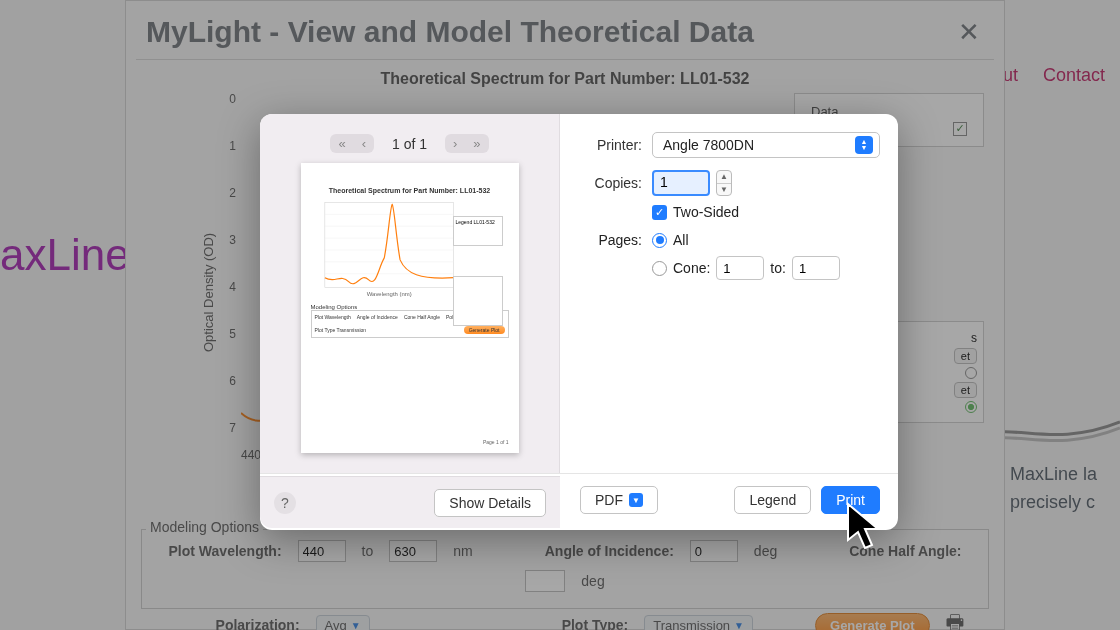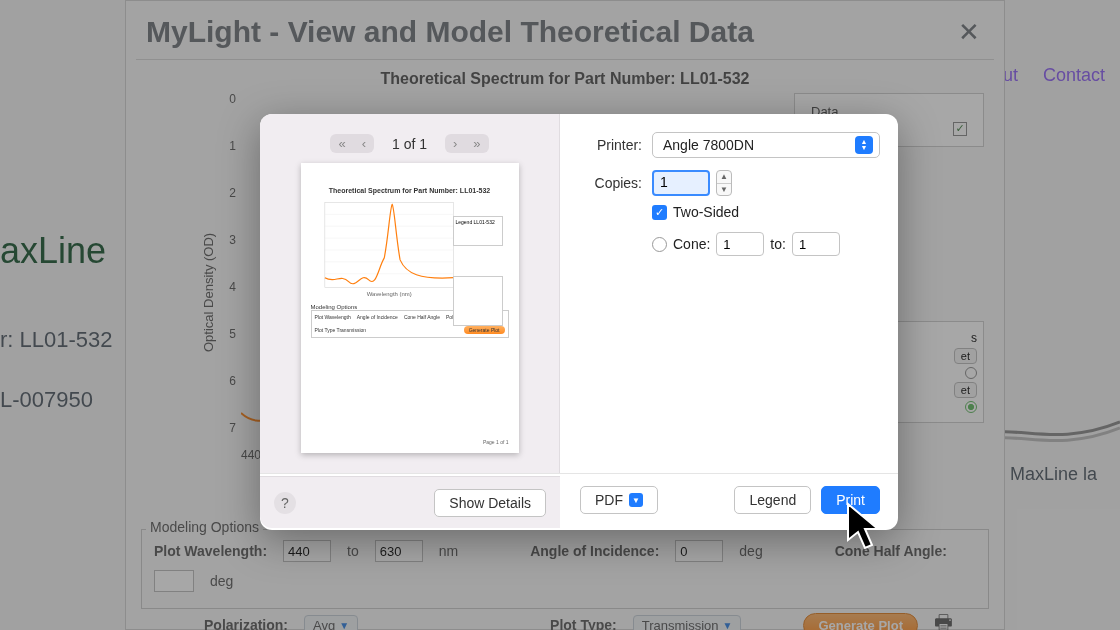--- a/index.html
+++ b/index.html
@@ -4,23 +4,23 @@
 <style>
   * { box-sizing: border-box; margin: 0; padding: 0; }
   html, body { width: 1120px; height: 630px; overflow: hidden; font-family: -apple-system, "Helvetica Neue", Arial, sans-serif; }
   body { position: relative; background: #fff; }
 
   
   .dim-overlay { position:absolute; inset:0; background: rgba(60,60,60,0.45); z-index: 50; pointer-events:none; }
 
   
   .bg-page { position:absolute; inset:0; background:#f5f5f5; }
-  .bg-right-links { position:absolute; right:15px; top:65px; color:#8b5cf6; font-size:18px; }
+  .bg-right-links { position:absolute; right:15px; top:65px; color:#be185d; font-size:18px; }
   .bg-right-links span { margin-left:20px; }
-  .bg-left-brand { position:absolute; left:0; top:230px; color:#14532d; font-size:36px; font-weight:300; }
+  .bg-left-brand { position:absolute; left:0; top:230px; color:#a21caf; font-size:44px; font-weight:300; }
   .bg-left-codes { position:absolute; left:0; top:310px; color:#4a5560; font-size:22px; line-height:60px; }
   .bg-right-para { position:absolute; right:0; top:460px; width:110px; color:#4a5560; font-size:18px; line-height:28px; }
   .bg-right-swoosh { position:absolute; right:0; top:410px; width:140px; height:40px; }
   .swoosh { width:100%; height:100%; }
 
   
   .modal { position:absolute; left:125px; top:0; width:880px; height:630px; background:#f7f7f7; border:1px solid #d0d0d0; }
   .modal-title { padding:14px 20px 10px 20px; display:flex; justify-content:space-between; align-items:center; }
   .modal-title h1 { font-size:30px; font-weight:700; color:#6a6f75; }
   .close-x { font-size:26px; color:#6a6f75; cursor:pointer; width:30px; text-align:center; }
@@ -32,21 +32,21 @@
   .yaxis-label { position:absolute; left:55px; top:60px; transform: rotate(-90deg); transform-origin:left top; font-size:13px; color:#555; }
   .ytick { position:absolute; left:70px; font-size:12px; color:#555; width:20px; text-align:right; }
   .chart-line { position:absolute; left:95px; bottom:20px; width:760px; height:330px; }
   .xlabel { position:absolute; left:95px; bottom:0; font-size:12px; color:#555; }
 
   .side-panel { position:absolute; right:20px; top:92px; width:190px; border:1px solid #ccc; background:#fff; padding:8px; font-size:13px; color:#444; }
   .side-panel .row { display:flex; justify-content:space-between; align-items:center; margin:2px 8px; }
   .checkbox { width:14px; height:14px; border:1px solid #888; display:inline-flex; align-items:center; justify-content:center; font-size:11px; color:#3a7a3a; }
 
   .modeling-hdr { position:absolute; left:20px; top:518px; font-size:14px; color:#555; background:#f7f7f7; padding:0 4px; z-index:5; }
-  .modeling-options { position:absolute; left:15px; right:15px; top:528px; height:80px; border:1px solid #c8c8c8; padding:10px 12px; font-size:14px; color:#555; display:flex; flex-wrap:wrap; align-items:center; gap:8px 16px; }
+  .modeling-options { position:absolute; left:15px; right:15px; top:528px; height:80px; border:1px solid #c8c8c8; padding:10px 0; font-size:14px; color:#555; display:flex; flex-wrap:wrap; align-items:center; gap:8px 16px;justify-content:center; }
   .modeling-options .lbl { font-weight:700; font-size:14px; }
   .modeling-options input[type=text] { width:48px; height:22px; border:1px solid #bbb; background:#fff; padding:2px 4px; font-size:13px; }
   .modeling-options .sel { background:#eef2f5; border:1px solid #c4cdd5; border-radius:4px; padding:2px 8px; font-size:13px; color:#555; display:inline-flex; align-items:center; gap:4px; }
   .modeling-options .sel .chev { color:#2a7de1; font-size:10px; }
   .gen-btn { background:linear-gradient(#ffb060,#ff8a20); color:#fff; border:1px solid #e07a1a; border-radius:14px; padding:4px 14px; font-size:13px; font-weight:600; }
   .print-icon { font-size:20px; color:#555; }
 
   .ctrl-panel { position:absolute; right:20px; top:320px; width:145px; border:1px solid #ccc; background:#fff; padding:6px; font-size:12px; }
   .ctrl-panel .crow { display:flex; justify-content:flex-end; align-items:center; margin:3px 0; gap:4px; }
   .smallbtn { border:1px solid #bbb; border-radius:4px; background:#f4f4f4; padding:1px 6px; font-size:11px; }
@@ -103,32 +103,29 @@
 </style>
 </head>
 <body>
 
 <div class="bg-page">
   <div class="bg-right-links">
     <span>ut</span>
     <span>Contact</span>
   </div>
   <div class="bg-left-brand">axLine</div>
-  <div class="bg-left-codes">
-    <div>r: LL01-532</div>
-    <div>L-007950</div>
-  </div>
   <div class="bg-right-swoosh">
     <svg class="swoosh" viewBox="0 0 140 40">
         <path d="M0 28 C 30 10, 70 40, 140 12" stroke="#888" stroke-width="3" fill="none"></path>
         <path d="M0 34 C 30 16, 70 46, 140 18" stroke="#bbb" stroke-width="3" fill="none"></path>
       </svg>
   </div>
   <div class="bg-right-para">
     <div>MaxLine la</div>
+    <div>precisely c</div>
   </div>
 </div>
 
 <div class="modal">
   <div class="modal-title">
     <h1>MyLight - View and Model Theoretical Data</h1>
     <div class="close-x">✕</div>
   </div>
   <hr class="modal-hr">
 
@@ -287,20 +284,25 @@
           <div class="stepper">
             <div>▲</div>
             <div>▼</div>
           </div>
         </div>
       </div>
       <div class="pd-row" style="margin-left:72px; margin-top:-4px;">
         <span class="mac-check">✓</span>
         <span>Two-Sided</span>
       </div>
+      <div class="pages-row">
+        <span class="plabel" style="width:62px; text-align:right; margin-right:10px;">Pages:</span>
+        <span class="mac-radio checked"></span>
+        <span>All</span>
+      </div>
       <div class="pages-row" style="margin-left:72px;">
         <span class="mac-radio"></span>
         <span>Cone:</span>
         <input class="range-input" type="text" value="1" style="">
         <span>to:</span>
         <input class="range-input" type="text" value="1" style="">
       </div>
     </div>
   </div>
 

